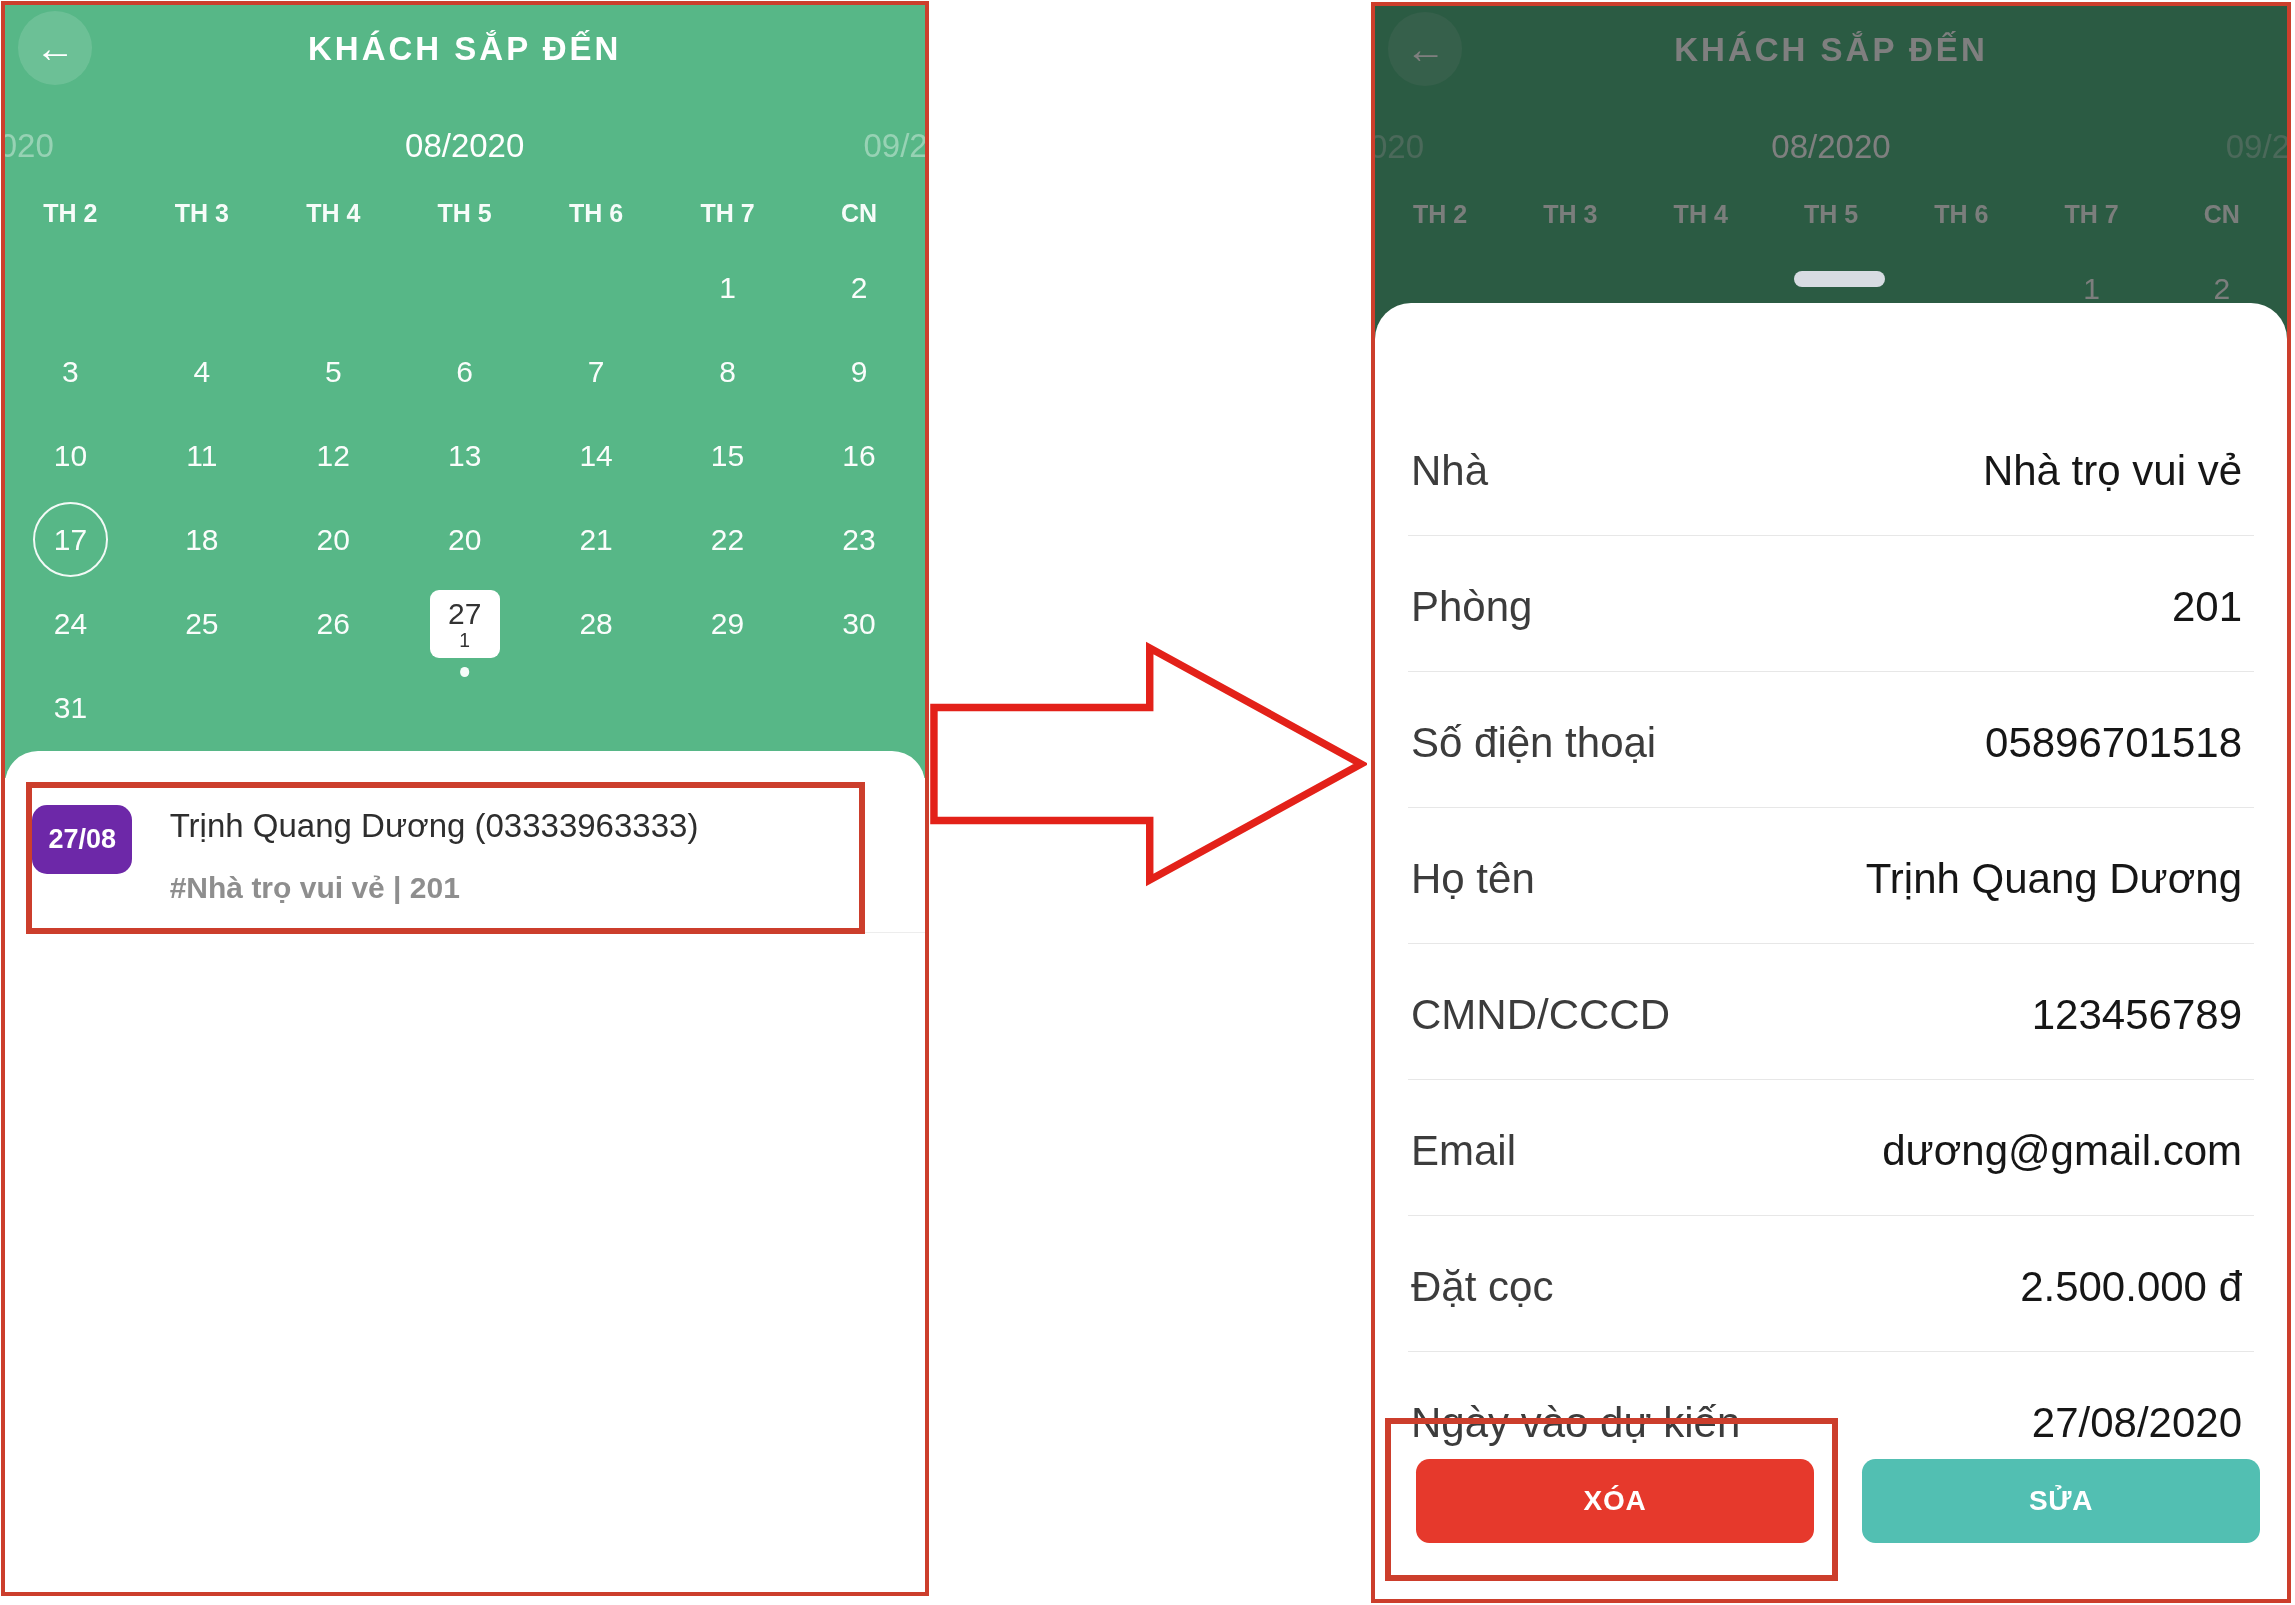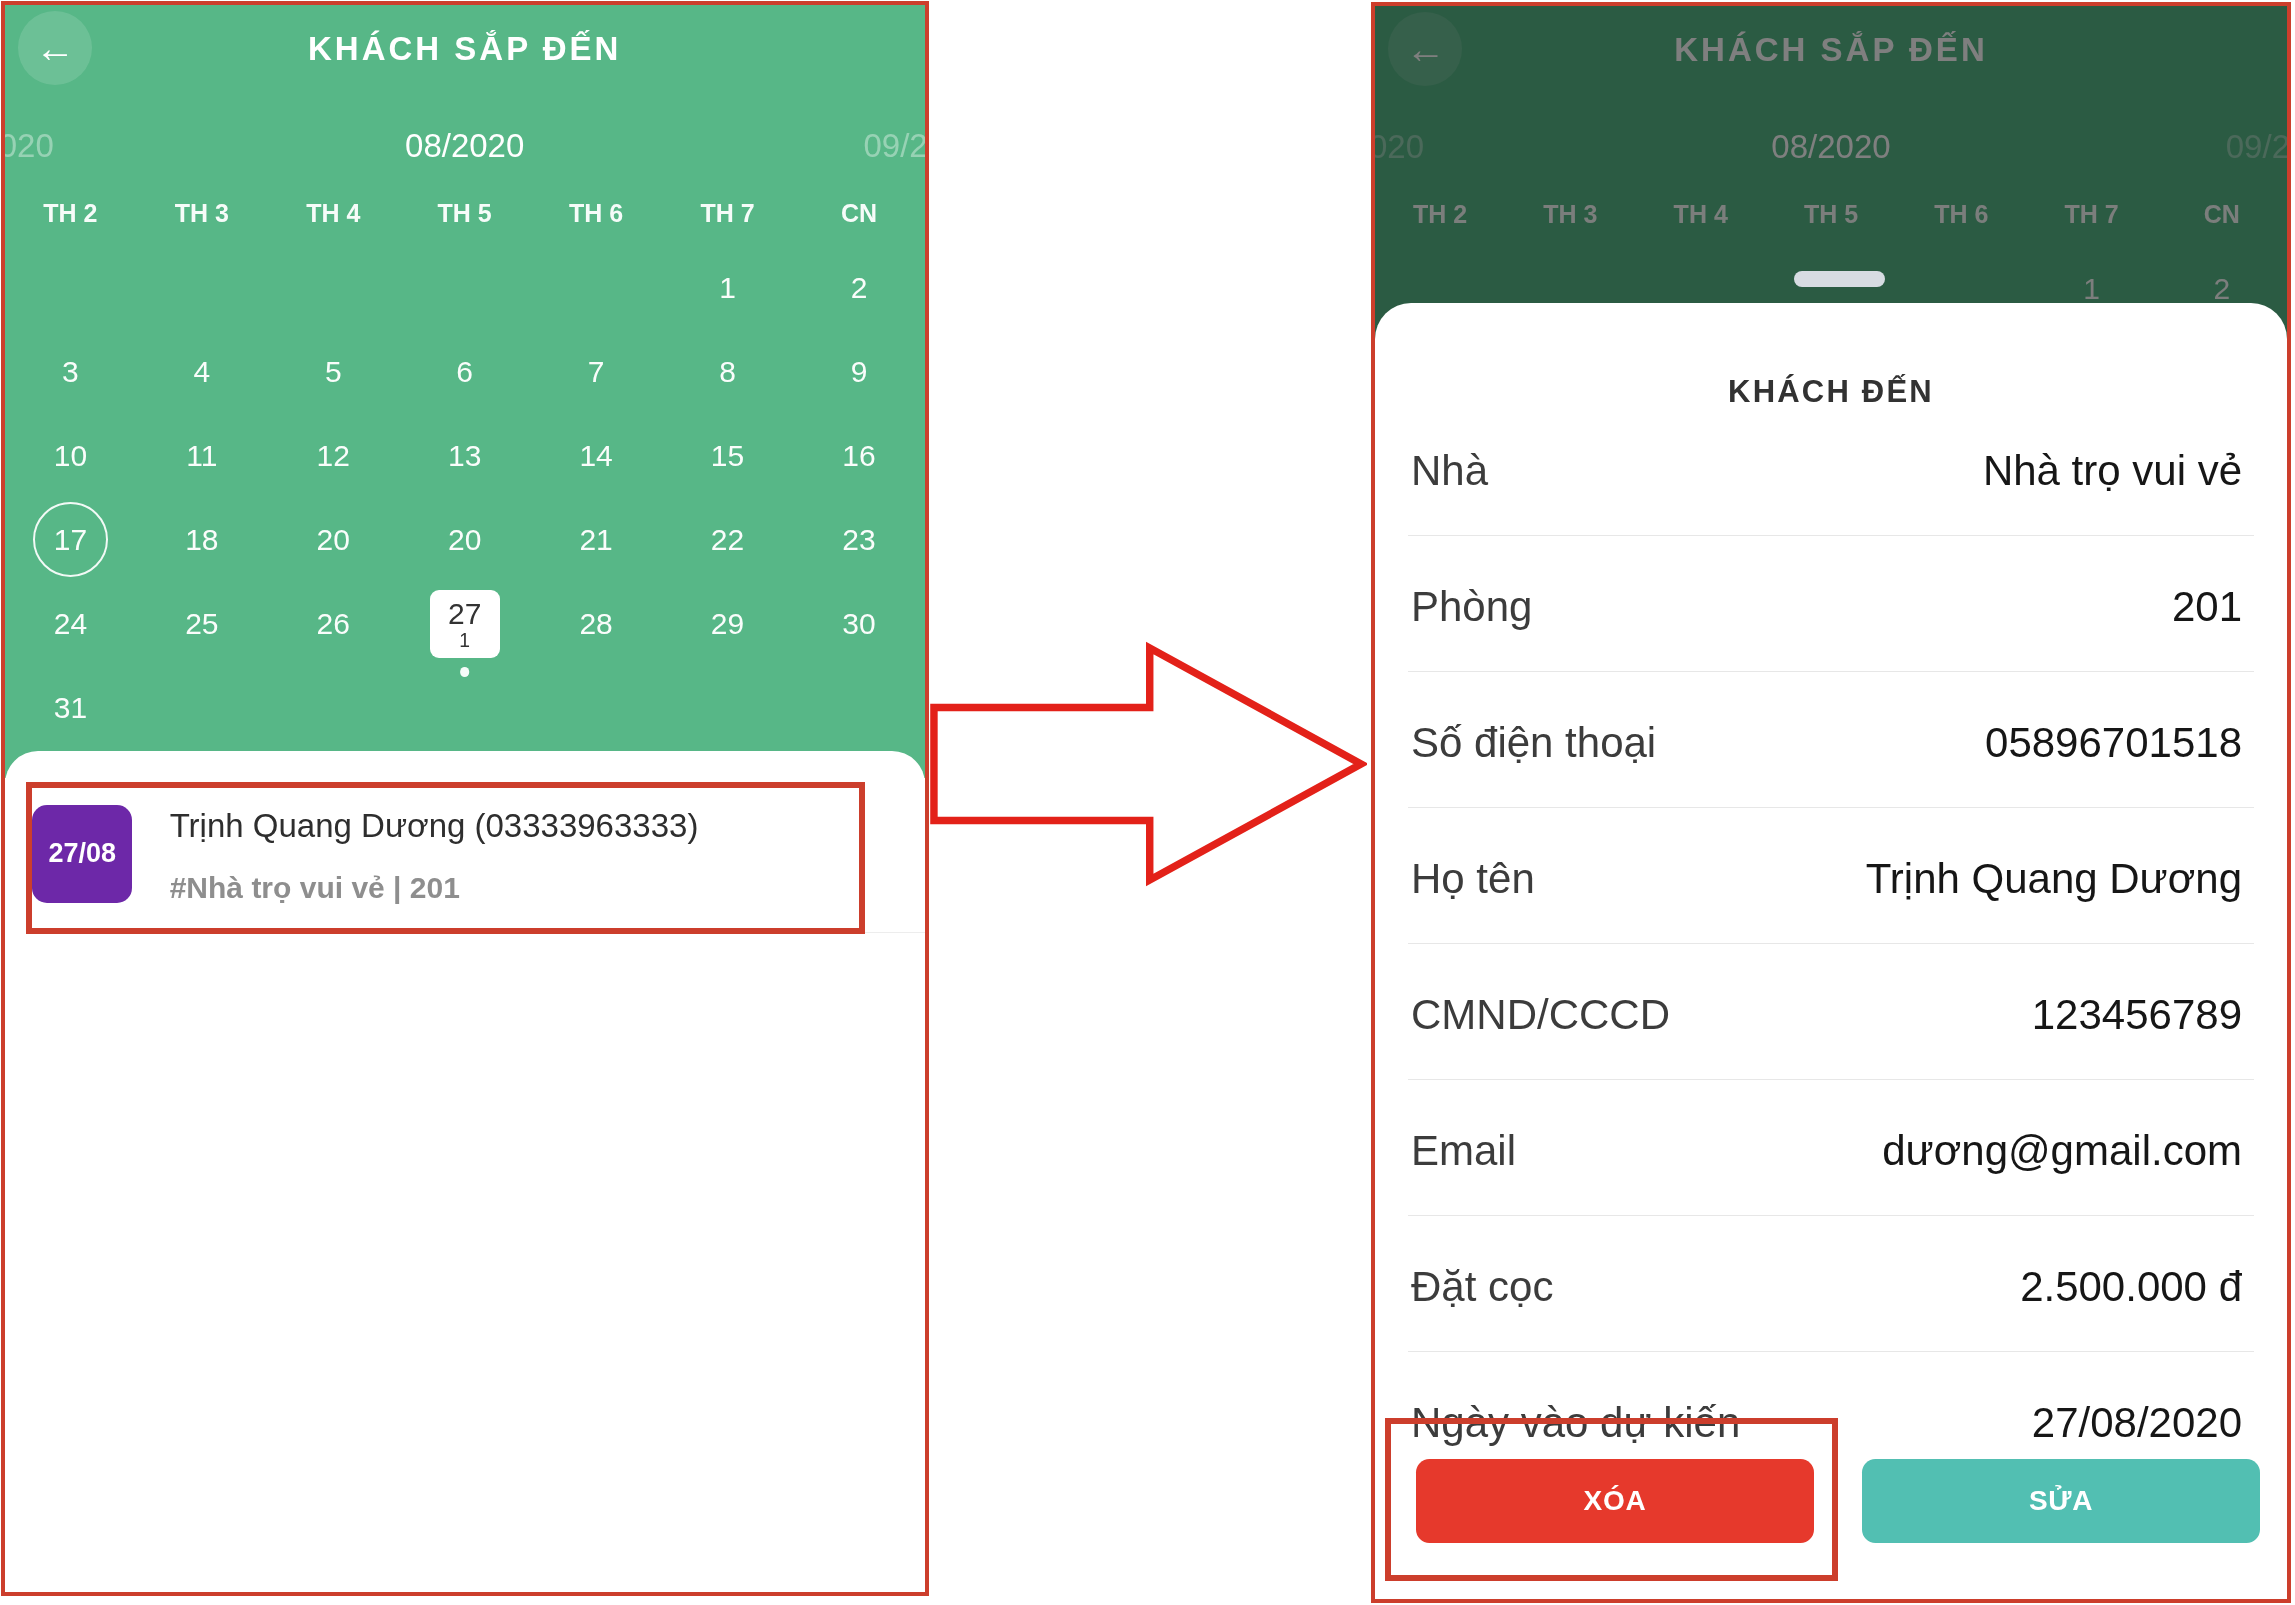--- a/index.html
+++ b/index.html
@@ -31,21 +31,21 @@
   .day-box{width:70px;height:68px;background:#ffffff;border-radius:9px;color:#333333;position:relative;
            display:flex;flex-direction:column;align-items:center;justify-content:center;}
   .day-box .d-main{font-size:30px;line-height:33px;}
   .day-box .d-count{font-size:19.3px;line-height:21px;}
   .day-dot{position:absolute;left:50%;bottom:-19.3px;transform:translateX(-50%);width:9.7px;height:9.7px;
            border-radius:50%;background:rgba(255,255,255,0.95);}
 
   
   .guest-card{position:absolute;left:0;right:0;top:746px;bottom:0;background:#ffffff;
               border-radius:33px 33px 0 0;z-index:2;}
-  .guest-badge{position:absolute;left:27.5px;top:54px;width:100px;height:98px;border-radius:15px;
+  .guest-badge{position:absolute;left:27.5px;top:54px;width:100px;height:69px;border-radius:15px;
                background:var(--badge-purple);color:#ffffff;font-size:27px;font-weight:700;
                display:flex;align-items:center;justify-content:center;}
   .guest-name{position:absolute;left:165px;top:52px;font-size:33px;line-height:45px;color:var(--text-dark);font-weight:500;}
   .guest-sub{position:absolute;left:165px;top:114px;font-size:30px;line-height:45px;color:var(--text-gray);font-weight:600;}
   .guest-divider{position:absolute;left:165px;right:0;top:181px;height:1.5px;background:#ededed;}
   .annotate{position:absolute;border:6px solid var(--annotation-red);box-sizing:border-box;background:transparent;}
   #annotate-guest{left:21px;top:31px;width:839px;height:152px;}
 
   
   .dim-overlay{position:absolute;inset:0;background:var(--dim);z-index:2;}
@@ -189,21 +189,20 @@
         <div class="cal-cell"></div>
         <div class="cal-cell">1</div>
         <div class="cal-cell">2</div>
       </div>
   </div>
 
   <div class="dim-overlay"></div>
   <div class="drag-handle"></div>
 
   <div class="sheet">
-    <div class="sheet-title">KHÁCH ĐẾN</div>
     <div>
         <div class="field" style="top: 145px;">
           <span class="f-label">Nhà</span>
           <span class="f-value">Nhà trọ vui vẻ</span>
         </div>
         <div class="sheet-div" style="top: 232px;"></div>
         <div class="field" style="top: 281px;">
           <span class="f-label">Phòng</span>
           <span class="f-value">201</span>
         </div>

